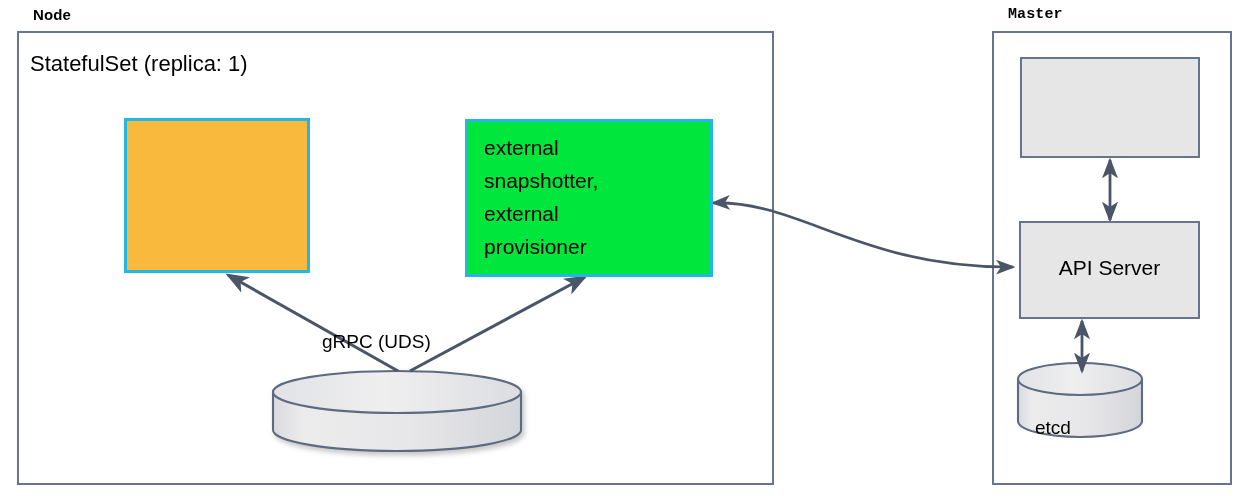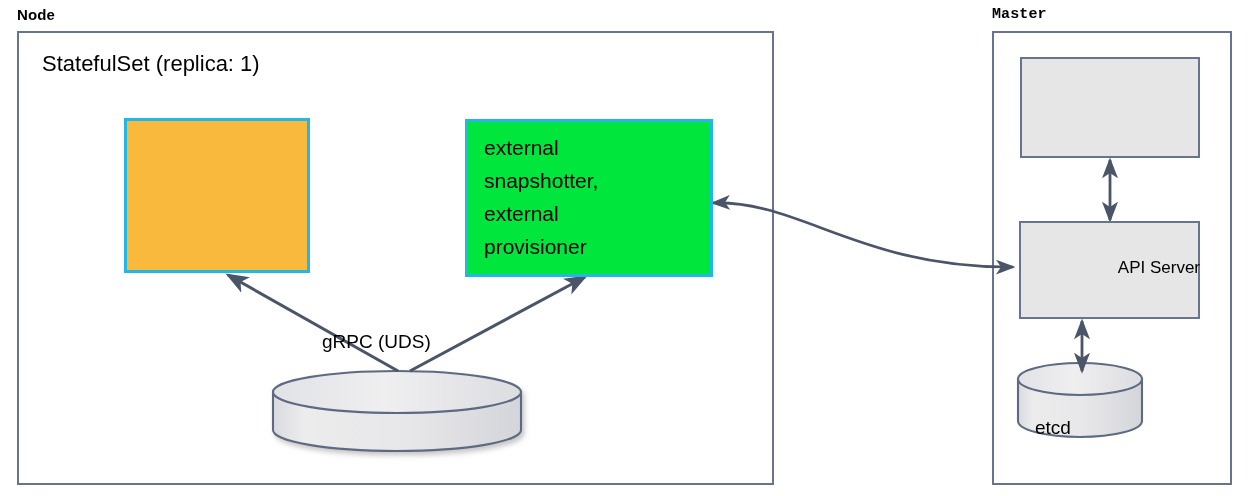--- a/index.html
+++ b/index.html
@@ -25,20 +25,21 @@
     height: 496px;
     pointer-events: none;
   }
   .zone-label {
     position: absolute;
     font-weight: bold;
     font-size: 15px;
     color: #000000;
     letter-spacing: 0.1px;
     white-space: nowrap;
+    margin-left: 16px;
   }
   .zone-box {
     position: absolute;
     border: 2px solid #67748e;
     background: transparent;
     box-sizing: border-box;
   }
   .zone-title {
     position: absolute;
     font-size: 22px;
@@ -86,21 +87,21 @@
 </head>
 <body>
 
 <div id="canvas">
 
   <div class="zone-label" style="left:17px; top:6px;">Node</div>
   <div class="zone-label" style="left:992px; top:6px;font-family:Liberation Mono, monospace;">Master</div>
 
   <div class="zone-box" style="left:17px; top:31px; width:757px; height:454px;"></div>
 
-  <div class="zone-title" style="left:42px; top:51px;">StatefulSet (replica: 1)</div>
+  <div class="zone-title" style="left:30px; top:51px;">StatefulSet (replica: 1)</div>
 
   <div class="zone-box" style="left:992px; top:31px; width:240px; height:454px;"></div>
 
   <svg class="svg-layer" viewBox="0 0 1250 496">
     <defs>
       <marker id="arrowhead" viewBox="0 0 12 10" refX="10.5" refY="5" markerWidth="7.5" markerHeight="6.5" orient="auto-start-reverse">
         <path d="M0,0.4 L12,5 L0,9.6 L3.1,5 Z" fill="#4a5568"></path>
       </marker>
       <linearGradient id="cylGrad" x1="0" y1="0" x2="1" y2="0">
         <stop offset="0%" stop-color="#d9dade"></stop>
@@ -146,17 +147,17 @@
 snapshotter,
 external
 provisioner</div>
 
   <div class="edge-label" style="left:322px; top:288px;">gRPC (UDS)</div>
 
 
   <div class="node-box-item gray-box" style="left:1020px; top:57px; width:180px; height:101px;"></div>
 
   <div class="node-box-item gray-box" style="left:1019px; top:221px; width:181px; height:98px;"></div>
-  <div class="box-text" style="left:1019px; top:254px; width:181px; text-align:right; font-size:17px; line-height:28px;">API Server</div>
+  <div class="box-text" style="left:1019px; top:254px; width:181px; text-align:center; font-size:21px; line-height:28px;">API Server</div>
 
   <div class="cyl-text" style="left:1035px; top:417px;">etcd</div>
 
 </div>
 
 </body></html>

